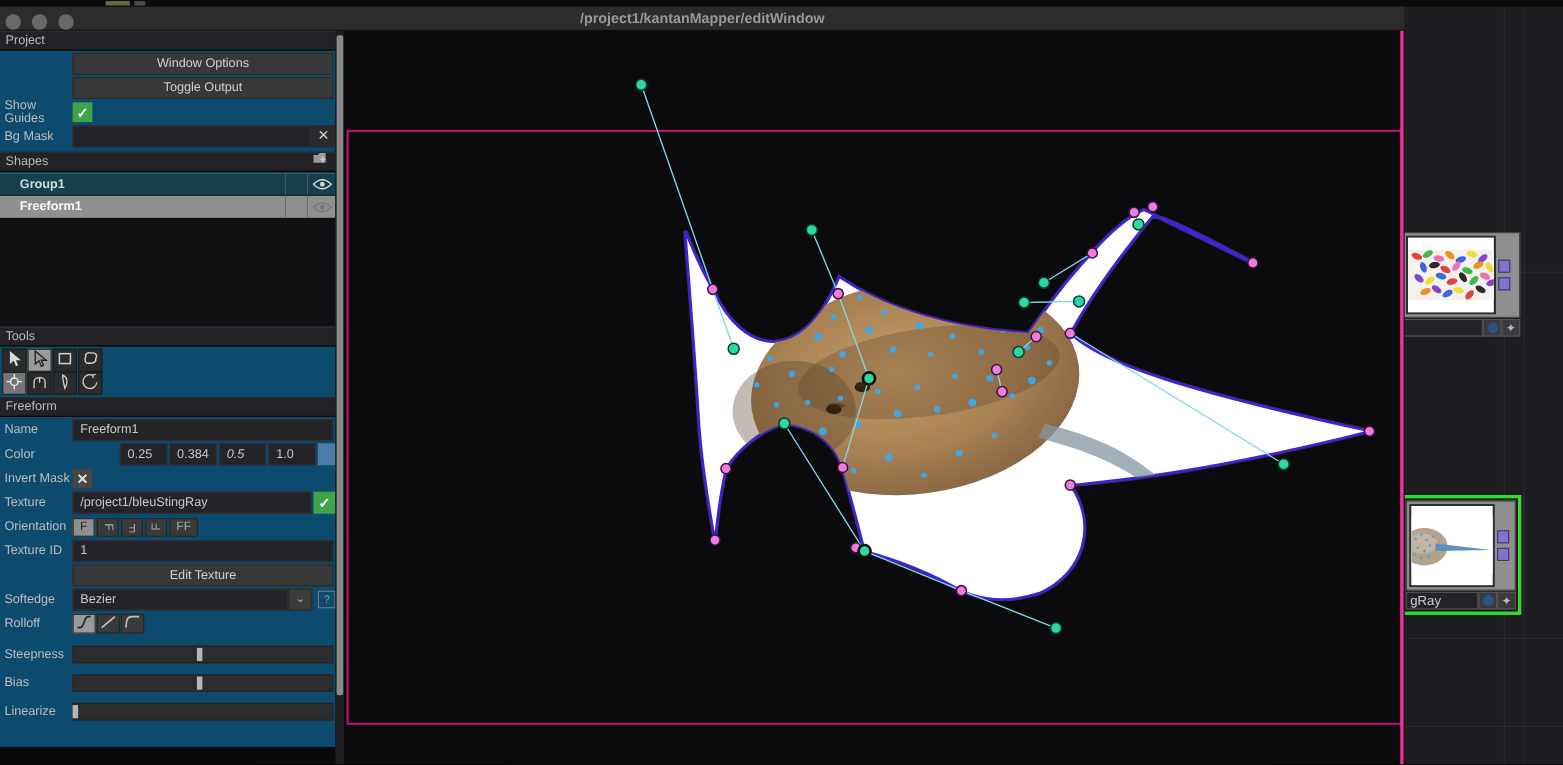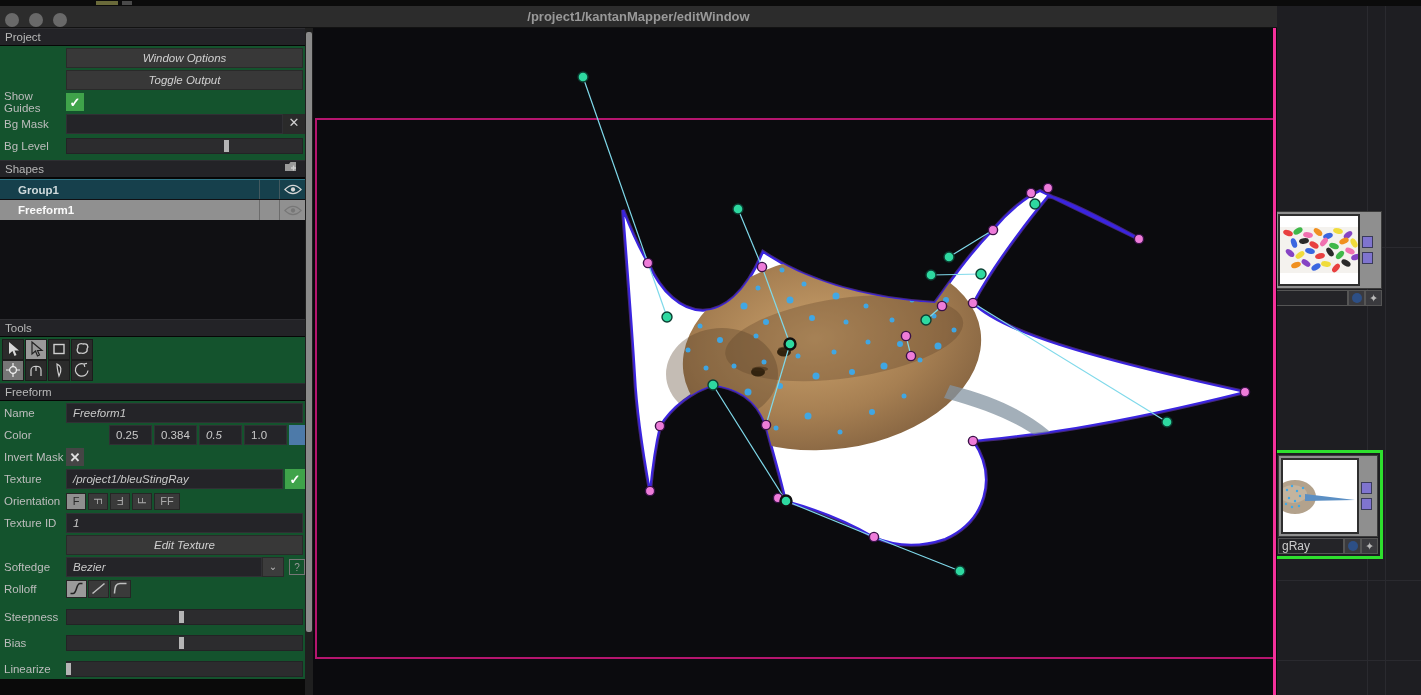--- a/index.html
+++ b/index.html
@@ -12,33 +12,33 @@
   
   #topstrip { position:absolute; left:0; top:0; width:100%; height:6px; background:#0b0b0b; }
   #topstrip .dash { position:absolute; top:1px; height:4px; background:#555; }
   
   #titlebar { position:absolute; left:0; top:6px; width:1277px; height:22px;
     background:#2c2c2c; border-bottom:1px solid #121212;padding-left:40px; }
   .tl { position:absolute; top:7px; width:14px; height:14px; border-radius:50%; background:#696969; }
   #titlebar .title { position:absolute; left:0; right:0; top:3px; text-align:center;
     font-weight:bold; font-size:13px; color:#999; }
   
-  #panel { position:absolute; left:0; top:28px; width:305px; bottom:16px; background:#14532d; overflow:hidden; }
+  #panel { position:absolute; left:0; top:28px; width:305px; bottom:16px; background:#0c4a6e; overflow:hidden; }
   #panel-scroll { position:absolute; left:305px; top:28px; width:8px; bottom:0; background:#1f1f1f; }
   #panel-scroll .thumb { position:absolute; left:1px; top:4px; width:6px; height:600px; background:#8a8a8a; border-radius:2px; }
   .sect-header { height:18px; line-height:18px; background:#232327; color:#b8b8b8;
     padding-left:5px; border-bottom:1px solid #060606; border-top:1px solid #2e2e32;
     display:flex; align-items:center; }
   .row { display:flex; align-items:center; height:20px; margin:2px 0 0 0; }
   .row .lbl { width:66px; padding-left:4px; color:#bdbdbd; flex:none; }
   .field { background:#242428; border:1px solid #303034; color:#c9c9c9; height:20px;
     line-height:18px; padding-left:6px; overflow:hidden; white-space:nowrap; }
   .btn { background:#383838; border:1px solid #2a2a2a; color:#d0d0d0; text-align:center;
     height:20px; line-height:18px; cursor:default; }
-  .grow { flex:1;font-style:italic; }
+  .grow { flex:1; }
   .checkbox { width:18px; height:18px; display:flex; align-items:center; justify-content:center;
     font-weight:bold; font-size:13px; }
   .check-green { background:#3fa34a; color:#fff; }
   .check-x { background:#454545; color:#e0e0e0; }
   .slider { position:relative; flex:1; height:16px; background:#2c2c2e; border:1px solid #232325; }
   .slider .thumb { position:absolute; top:1px; width:5px; height:12px; background:#b5b5b5; }
   
   #shape-list { background:#101013; height:141px; border-top:1px solid #060606; }
   .shape-row { display:flex; align-items:center; height:20px; margin-bottom:1px; }
   .shape-row .nm { flex:1; padding-left:18px;font-weight:bold; }
@@ -129,26 +129,20 @@
       <span class="lbl">Show Guides</span>
       <div class="checkbox check-green">✓</div>
     </div>
 
     <div class="row">
       <span class="lbl">Bg Mask</span>
       <div class="field grow"></div>
       <div class="btn" style="width:22px;background:#2a2a2a;border:none;font-size:13px;">✕</div>
     </div>
 
-    <div class="row">
-      <span class="lbl">Bg Level</span>
-      <div class="slider" style="margin-right:2px;">
-          <div class="thumb" style="left: calc(68% - 3px);"></div>
-        </div>
-    </div>
 
     <div class="sect-header" style="margin-top:4px; justify-content:space-between; padding-right:6px;">
       <span>Shapes</span>
       <span>
         <svg width="15" height="12" viewBox="0 0 15 12">
             <path d="M1,3 L5,3 L6.5,1 L12,1 L12,10 L1,10 Z" fill="#9a9a9a"></path>
             <path d="M9.5,4.5 v5 M7,7 h5" stroke="#cfcfcf" stroke-width="1.4"></path>
           </svg>
       </span>
     </div>

